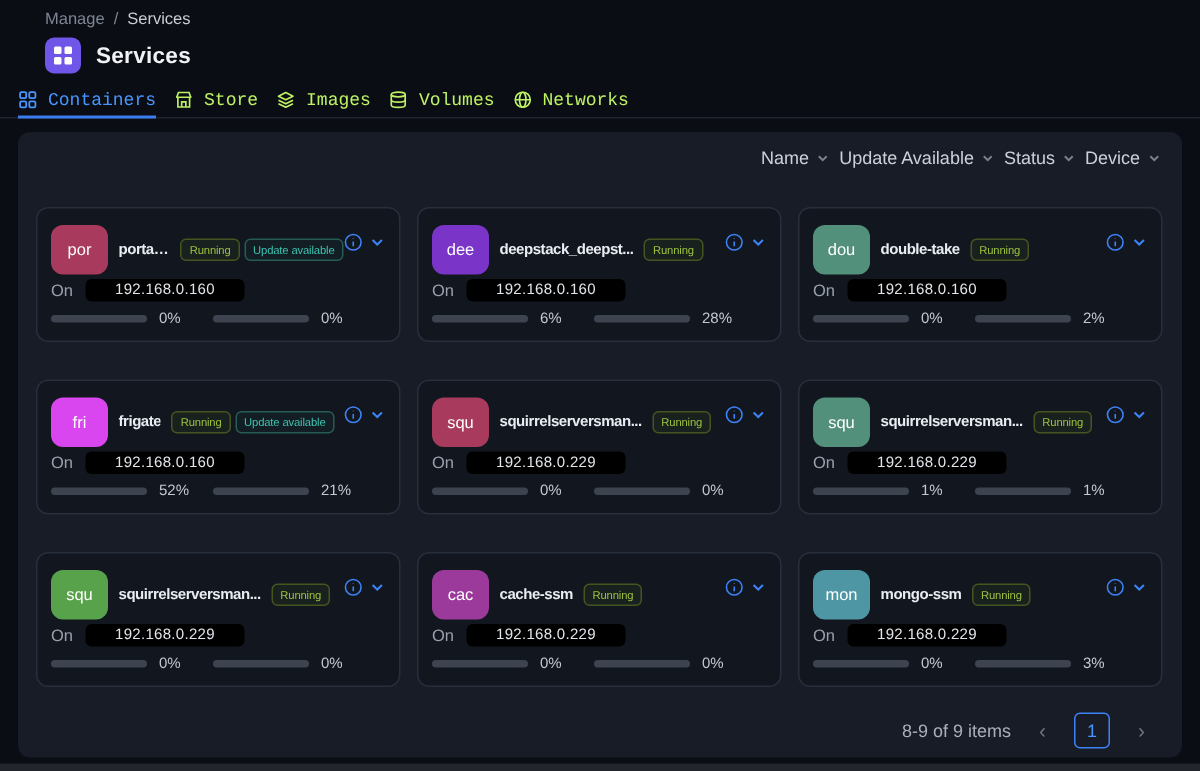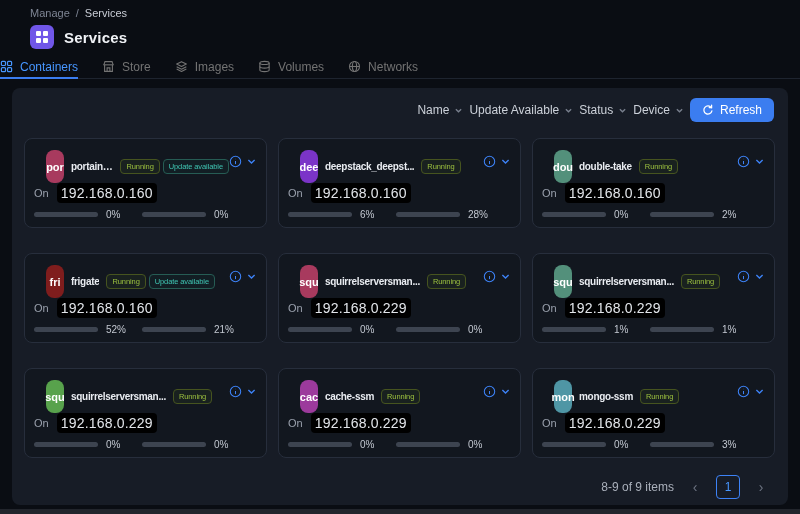--- a/index.html
+++ b/index.html
@@ -10,49 +10,49 @@
     position:relative;
     overflow:hidden;
     color:#e7eaf0;
   }
   
   .breadcrumb { position:absolute; top:7px; left:30px; font-size:11px; color:#7e8594; display:flex; gap:6px; }
   .breadcrumb .current { color:#c9cdd6; }
   .titlebar { position:absolute; top:25px; left:30px; display:flex; align-items:center; gap:10px; }
   .app-icon { width:24px; height:24px; border-radius:6px; background:#7056e8; display:flex; align-items:center; justify-content:center; }
   .page-title { font-size:15px; font-weight:bold; color:#f0f2f6; letter-spacing:.2px; }
-  .tabs { position:absolute; top:56px; left:0; right:0; height:23px; display:flex; gap:24px; border-bottom:1px solid #1e242f; }
-  .tab { display:flex; align-items:center; gap:7px; font-size:12px; color:#737373; height:23px; border-bottom:2px solid transparent; cursor:pointer; white-space:nowrap; }
+  .tabs { position:absolute; top:56px; left:0; right:0; height:23px; display:flex; gap:12px; padding-left:12px; border-bottom:1px solid #1e242f;font-family:Liberation Mono, monospace; }
+  .tab { display:flex; align-items:center; gap:7px; font-size:12px; color:#bef264; height:23px; border-bottom:2px solid transparent; cursor:pointer; white-space:nowrap; }
   .tab svg { flex:none; }
   .tab.active { color:#4796ff; border-bottom-color:#3b7df0; }
   
   .panel { position:absolute; left:12px; top:88px; width:776px; height:417px; background:#171c26; border-radius:8px; }
   .filterbar { position:absolute; top:10px; right:14px; display:flex; align-items:center; gap:6px; }
   .filter { display:flex; align-items:center; gap:5px; font-size:12px; color:#ccd1d9; cursor:pointer; white-space:nowrap; }
   .filter svg { color:#79808e; }
   .refresh-btn { height:24px; padding:0 12px; background:#3b7df0; border:none; border-radius:6px; color:#fff;
     font-size:12px; font-family:inherit; display:flex; align-items:center; gap:6px; cursor:pointer; }
   
   .grid { position:absolute; left:12px; top:50px; display:grid; grid-template-columns:repeat(3,243px); gap:25px 11px; }
   .card { position:relative; width:243px; height:90px; background:#12171f; border:1px solid #272e3c; border-radius:8px;
     padding:11px 9px 9px 9px; display:flex; flex-direction:column; justify-content:space-between; }
   .card-head { display:flex; align-items:center; gap:7px; padding-right:28px; min-width:0; }
-  .avatar { width:18px; height:33px; border-radius:8px; color:#fff; font-size:11px; font-weight:bold;
-    display:flex; align-items:center; justify-content:center; flex:none;margin-left:12px; }
+  .avatar { width:38px; height:33px; border-radius:8px; color:#fff; font-size:11px; font-weight:normal;
+    display:flex; align-items:center; justify-content:center; flex:none; }
   .svc-name { font-size:10px; font-weight:bold; letter-spacing:-.3px; color:#e9ecf1; white-space:nowrap;
     overflow:hidden; text-overflow:ellipsis; flex:0 1 auto; min-width:0; }
   .badges { display:flex; gap:3px; flex:none; }
   .badge { font-size:7.5px; letter-spacing:-.1px; padding:2px 5px; border-radius:4px; border:1px solid; white-space:nowrap; }
   .badge.running { color:#9cc13f; border-color:#46541f; background:rgba(120,150,40,.08); }
   .badge.update  { color:#3fc4b2; border-color:#265c54; background:rgba(30,120,105,.08); }
   .head-icons { position:absolute; top:16px; right:9px; display:flex; align-items:center; gap:4px; color:#3d82f6; }
   .card-bottom { }
   .host-row { display:flex; align-items:center; gap:8px; margin-bottom:6px; }
   .host-label { font-size:11px; color:#99a0ac; }
-  .host-chip { font-size:14px; color:#e2e5ea; background:#000; padding:2px 4px; border-radius:4px; letter-spacing:.2px; }
+  .host-chip { font-size:10px; color:#e2e5ea; background:#000; padding:2px 20px; border-radius:4px; letter-spacing:.2px; }
   .bars-row { display:flex; align-items:center; }
   .track { width:64px; height:5px; background:#3d4450; border-radius:3px; overflow:hidden; margin-right:8px; flex:none; }
   .fill { height:100%; width:0; background:#57b65b; border-radius:3px; }
   .bar-label { font-size:10px; color:#c3c8d1; margin-right:14px; min-width:22px; }
   
   .pagination { position:absolute; right:16px; bottom:6px; display:flex; align-items:center; gap:10px; font-size:12px; color:#aab0bb; }
   .pg-arrow { width:22px; height:22px; display:flex; align-items:center; justify-content:center; color:#6d7482; font-size:14px; cursor:pointer; background:none; border:none; font-family:inherit; }
   .pg-num { width:24px; height:24px; border:1px solid #3d82f6; border-radius:4px; background:transparent; color:#4796ff;
     font-size:12px; font-family:inherit; display:flex; align-items:center; justify-content:center; cursor:pointer; }
   .pg-size { height:24px; border:1px solid #3a4150; border-radius:4px; background:#171c26; color:#c6cad2;
@@ -146,27 +146,20 @@
       <svg width="9" height="9" viewBox="0 0 12 12" fill="none" stroke="currentColor" stroke-width="1.8">
           <path d="M2.5 4.2L6 7.7l3.5-3.5"></path>
         </svg>
     </div>
     <div class="filter">
       <span>Device</span>
       <svg width="9" height="9" viewBox="0 0 12 12" fill="none" stroke="currentColor" stroke-width="1.8">
           <path d="M2.5 4.2L6 7.7l3.5-3.5"></path>
         </svg>
     </div>
-    <button class="refresh-btn">
-      <svg width="12" height="12" viewBox="0 0 16 16" fill="none" stroke="#fff" stroke-width="1.7" stroke-linecap="round">
-        <path d="M13.2 9.2A5.4 5.4 0 1 1 12.4 5"></path>
-          <path d="M12.8 1.6v3.2H9.6"></path>
-      </svg>
-      <span>Refresh</span>
-    </button>
   </div>
 
   <div class="grid">
   <div class="card">
     <div class="card-head">
       <span class="avatar" style="background: rgb(168, 58, 94);">por</span>
       <span class="svc-name">portainer_agent</span>
       <span class="badges">
             <span class="badge running">Running</span>
             <span class="badge update">Update available</span>
@@ -255,21 +248,21 @@
         <span class="track"><span class="fill" style="width: 0%;"></span></span>
         <span class="bar-label">0%</span>
         <span class="track"><span class="fill" style="width: 2%; min-width: 6px;"></span></span>
         <span class="bar-label">2%</span>
       </div>
     </div>
   </div>
 
   <div class="card">
     <div class="card-head">
-      <span class="avatar" style="background: #7f1d1d;">fri</span>
+      <span class="avatar" style="background: #d946ef;">fri</span>
       <span class="svc-name">frigate</span>
       <span class="badges">
             <span class="badge running">Running</span>
             <span class="badge update">Update available</span>
           </span>
     </div>
     <div class="head-icons">
       <svg width="13" height="13" viewBox="0 0 16 16" fill="none" stroke="currentColor" stroke-width="1.3">
         <circle cx="8" cy="8" r="6.4"></circle>
             <path d="M8 7.4V11.2"></path>

